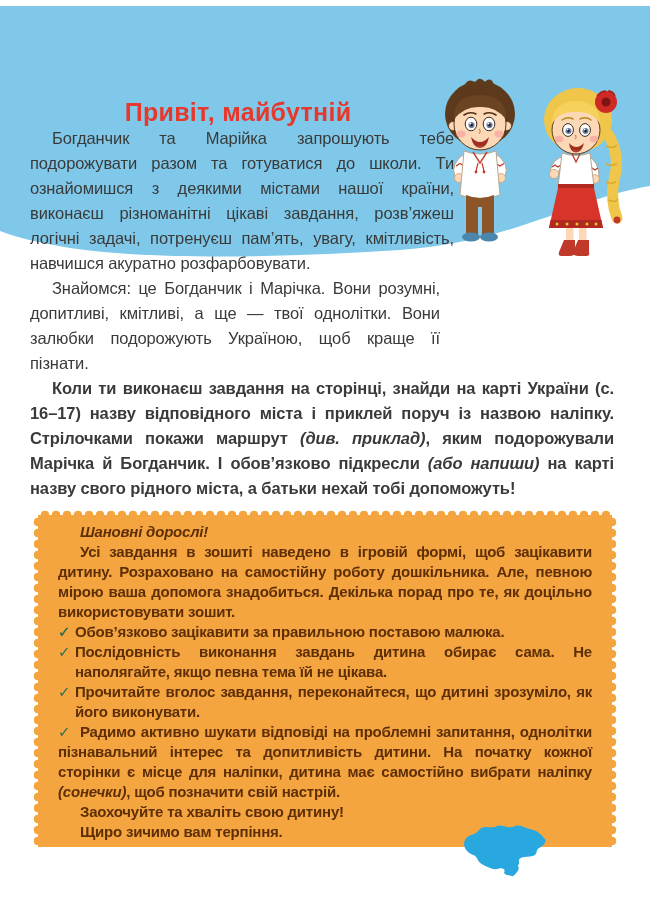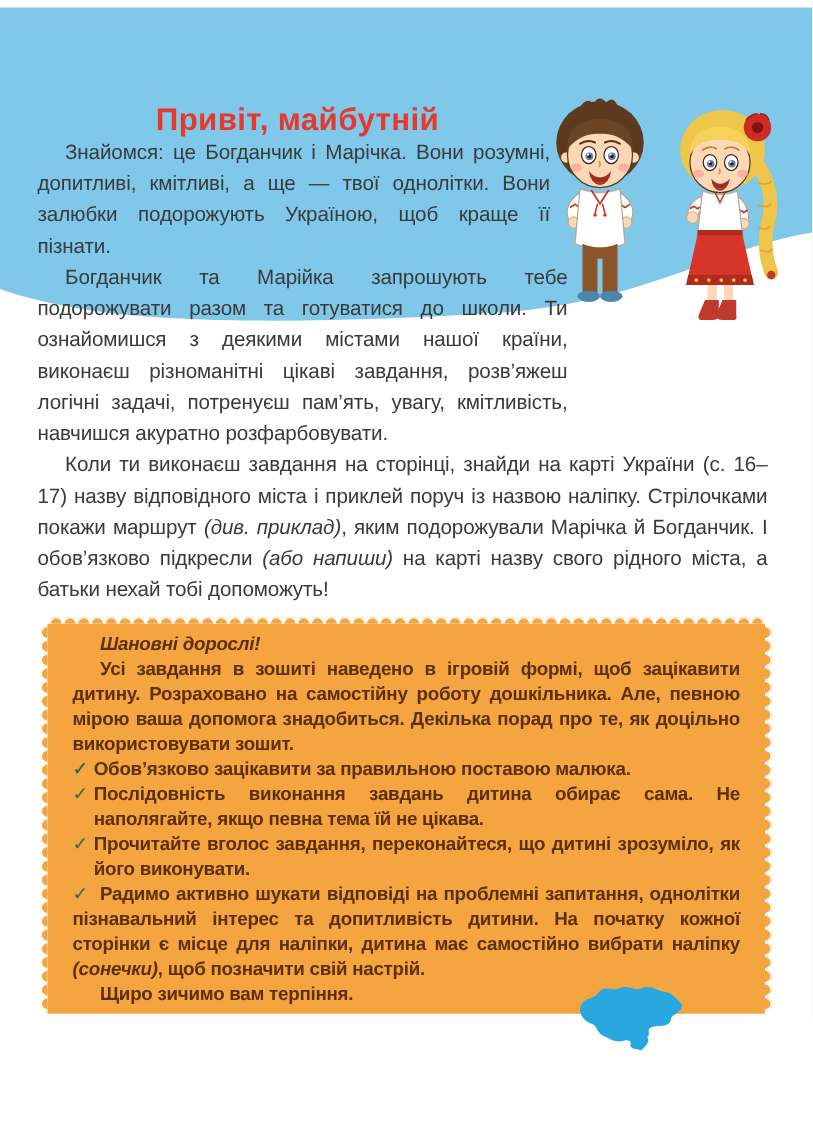--- a/index.html
+++ b/index.html
@@ -16,32 +16,33 @@
   .sky{position:absolute;top:0;left:0;width:650px;height:262px;z-index:0;}
   
   .content{position:relative;z-index:2;padding-top:82px;}
   .title{
     width:420px;margin-left:28px;
     text-align:center;
     color:#e6392d;
     font-weight:700;
     font-size:25px;line-height:28px;
     letter-spacing:.3px;
+    margin-top:16px;
   }
   .kids{position:absolute;left:426px;top:74px;z-index:1;}
   p.body{
     margin:0 0 0 30px;
     font-size:16.5px;line-height:25px;
     text-align:justify;
     text-indent:22px;
     letter-spacing:-.1px;
   }
   .p1{width:410px;margin-top:9px;}
   .p2{width:424px;}
-  .p3{width:584px;line-height:24px;margin-top:3px;}
+  .p3{width:584px;line-height:24px;margin-top:3px;font-weight:bold;}
   .it{font-style:italic;}
   
   .adults-box{
     position:relative;
     margin:14px 38px 0 38px;
     background:#f5a53f;
     padding:7px 20px 5px 20px;
     color:#5e2f06;
     font-weight:700;
     font-size:15px;line-height:20px;
@@ -168,42 +169,43 @@
       <path d="M152,166 h11 v12 q1,4 -2,4 h-9 q-5,0 -5,-4 z" fill="#c0392b"></path>
     </g>
   </svg>
 
   <div class="content">
 
     <div class="title">
       <div>Привіт, майбутній</div>
     </div>
 
+    <p class="body p2">Богданчик та Марійка запрошують тебе подорожувати разом та готуватися до школи. Ти ознайомишся з деякими містами нашої країни, виконаєш різноманітні цікаві завдання, розв’яжеш логічні задачі, потренуєш пам’ять, увагу, кмітливість, навчишся акуратно розфарбовувати.</p>
     <p class="body p1">Знайомся: це Богданчик і Марічка. Вони розумні, допитливі, кмітливі, а ще — твої однолітки. Вони залюбки подорожують Україною, щоб краще її пізнати.</p>
-    <p class="body p2">Богданчик та Марійка запрошують тебе подорожувати разом та готуватися до школи. Ти ознайомишся з деякими містами нашої країни, виконаєш різноманітні цікаві завдання, розв’яжеш логічні задачі, потренуєш пам’ять, увагу, кмітливість, навчишся акуратно розфарбовувати.</p>
     <p class="body p3"><span>Коли ти виконаєш завдання на сторінці, знайди на карті України (с. 16–17) назву відповідного міста і приклей поруч із назвою наліпку. Стрілочками покажи маршрут </span><span class="it">(див. приклад)</span><span>, яким подорожували Марічка й Богданчик. І обов’язково підкресли </span><span class="it">(або напиши)</span><span> на карті назву свого рідного міста, а батьки нехай тобі допоможуть!</span></p>
 
     <div class="adults-box">
       <span class="perf perf-top"></span>
 
       <span class="perf perf-left"></span>
       <span class="perf perf-right"></span>
 
       <p class="adults-greeting">Шановні дорослі!</p>
       <p>Усі завдання в зошиті наведено в ігровій формі, щоб зацікавити дитину. Розраховано на самостійну роботу дошкільника. Але, певною мірою ваша допомога знадобиться. Декілька порад про те, як доцільно використовувати зошит.</p>
 
       <ul class="tips">
         <li><span class="chk">✓</span></li>
         <li><span class="chk">✓</span><span>Обов’язково зацікавити за правильною поставою малюка.</span></li>
         <li><span class="chk">✓</span><span>Послідовність виконання завдань дитина обирає сама. Не наполягайте, якщо певна тема їй не цікава.</span></li>
         <li><span class="chk">✓</span><span>Прочитайте вголос завдання, переконайтеся, що дитині зрозуміло, як його виконувати.</span></li>
         <li><span class="chk">✓</span></li>
       </ul>
 
       <p><span>Радимо активно шукати відповіді на проблемні запитання, однолітки пізнавальний інтерес та допитливість дитини. На початку кожної сторінки є місце для наліпки, дитина має самостійно вибрати наліпку </span><span class="it">(сонечки)</span><span>, щоб позначити свій настрій.</span></p>
+      <p>Заохочуйте та хваліть свою дитину!</p>
       <p>Щиро зичимо вам терпіння.</p>
 
       <svg class="ua-map" width="88" height="64" viewBox="0 0 90 64" aria-hidden="true">
         <path fill="#29a8e0" d="M5,25 C8,18 15,21 19,15 C24,8 31,14 37,11 C43,8 48,14 55,11 C61,8 67,13 73,14 C79,15 83,19 87,24 C89,27 85,31 81,33 C77,35 80,39 75,41 C70,43 65,41 61,44 C59,46 62,49 59,51 C62,54 58,59 54,62 C50,60 47,62 45,58 C47,55 44,53 40,54 C34,56 29,53 23,50 C17,47 19,42 13,40 C7,38 2,31 5,25 Z"></path>
       </svg>
     </div>
 
   </div>
 </div>
 

